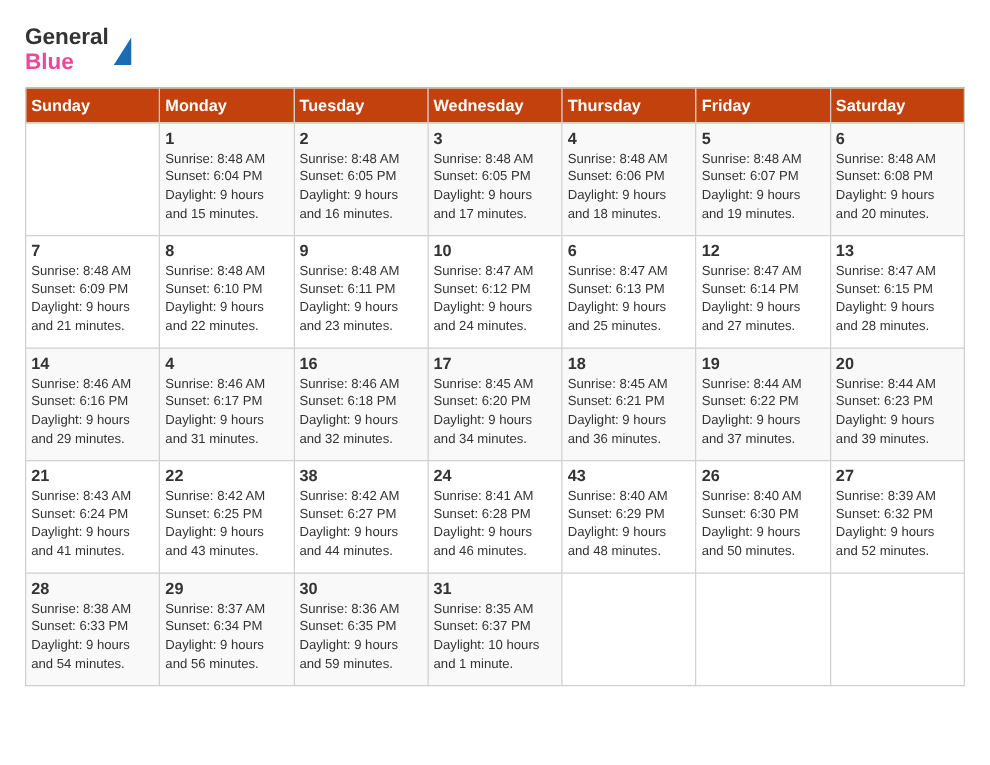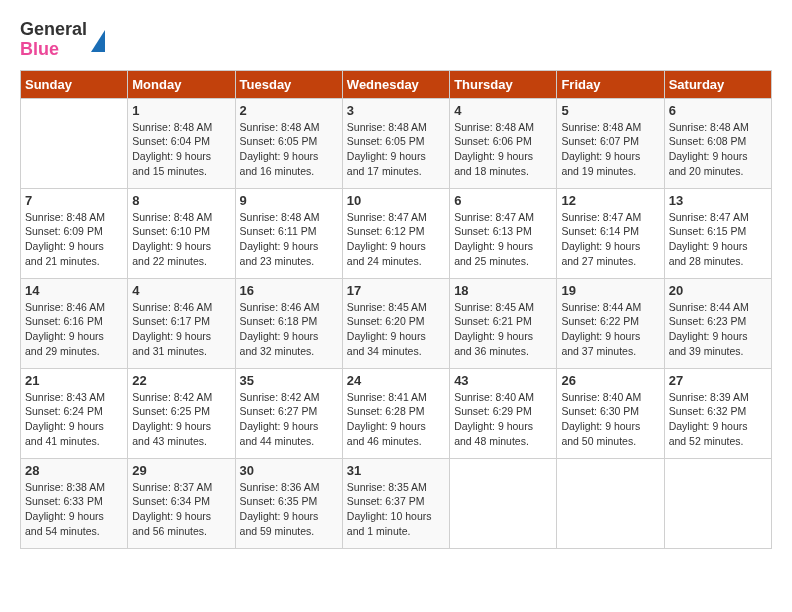--- a/index.html
+++ b/index.html
@@ -208,21 +208,21 @@
       <tr>
         <td>
           <span class="day-num">21</span>
           <div class="day-info">Sunrise: 8:43 AM<br>Sunset: 6:24 PM<br>Daylight: 9 hours and 41 minutes.</div>
         </td>
         <td>
           <span class="day-num">22</span>
           <div class="day-info">Sunrise: 8:42 AM<br>Sunset: 6:25 PM<br>Daylight: 9 hours and 43 minutes.</div>
         </td>
         <td>
-          <span class="day-num">35</span>
+          <span class="day-num">38</span>
           <div class="day-info">Sunrise: 8:42 AM<br>Sunset: 6:27 PM<br>Daylight: 9 hours and 44 minutes.</div>
         </td>
         <td>
           <span class="day-num">24</span>
           <div class="day-info">Sunrise: 8:41 AM<br>Sunset: 6:28 PM<br>Daylight: 9 hours and 46 minutes.</div>
         </td>
         <td>
           <span class="day-num">43</span>
           <div class="day-info">Sunrise: 8:40 AM<br>Sunset: 6:29 PM<br>Daylight: 9 hours and 48 minutes.</div>
         </td>

